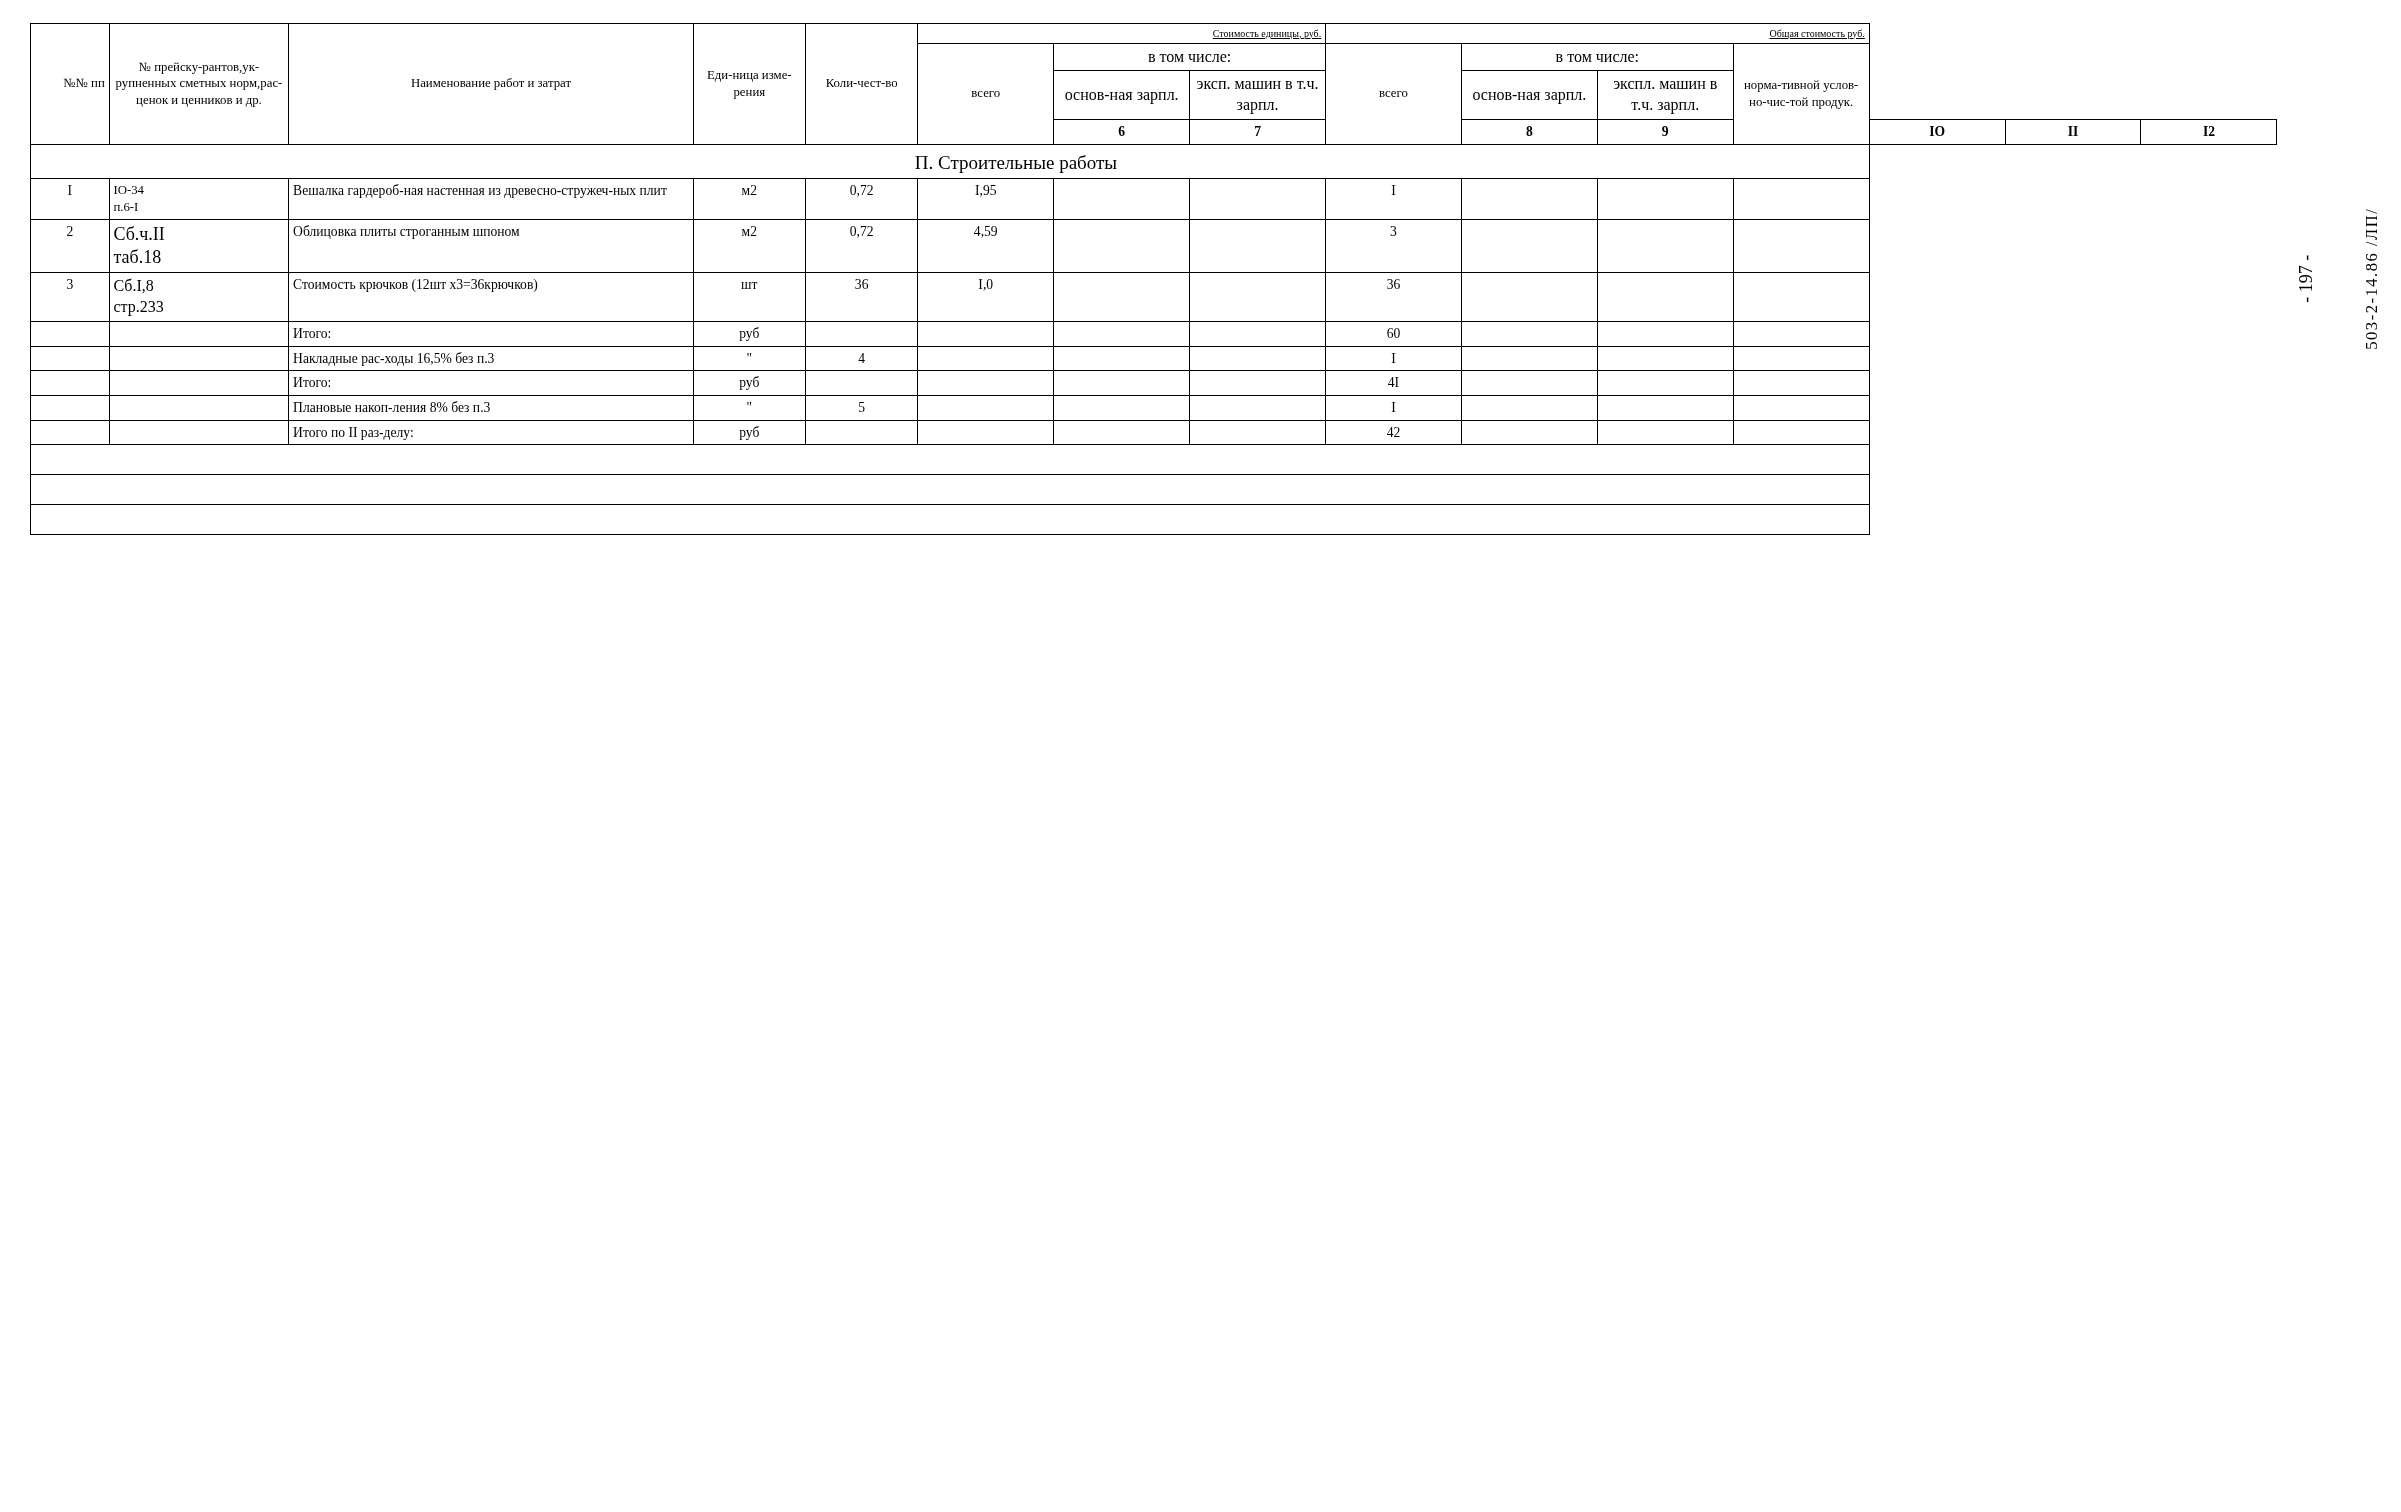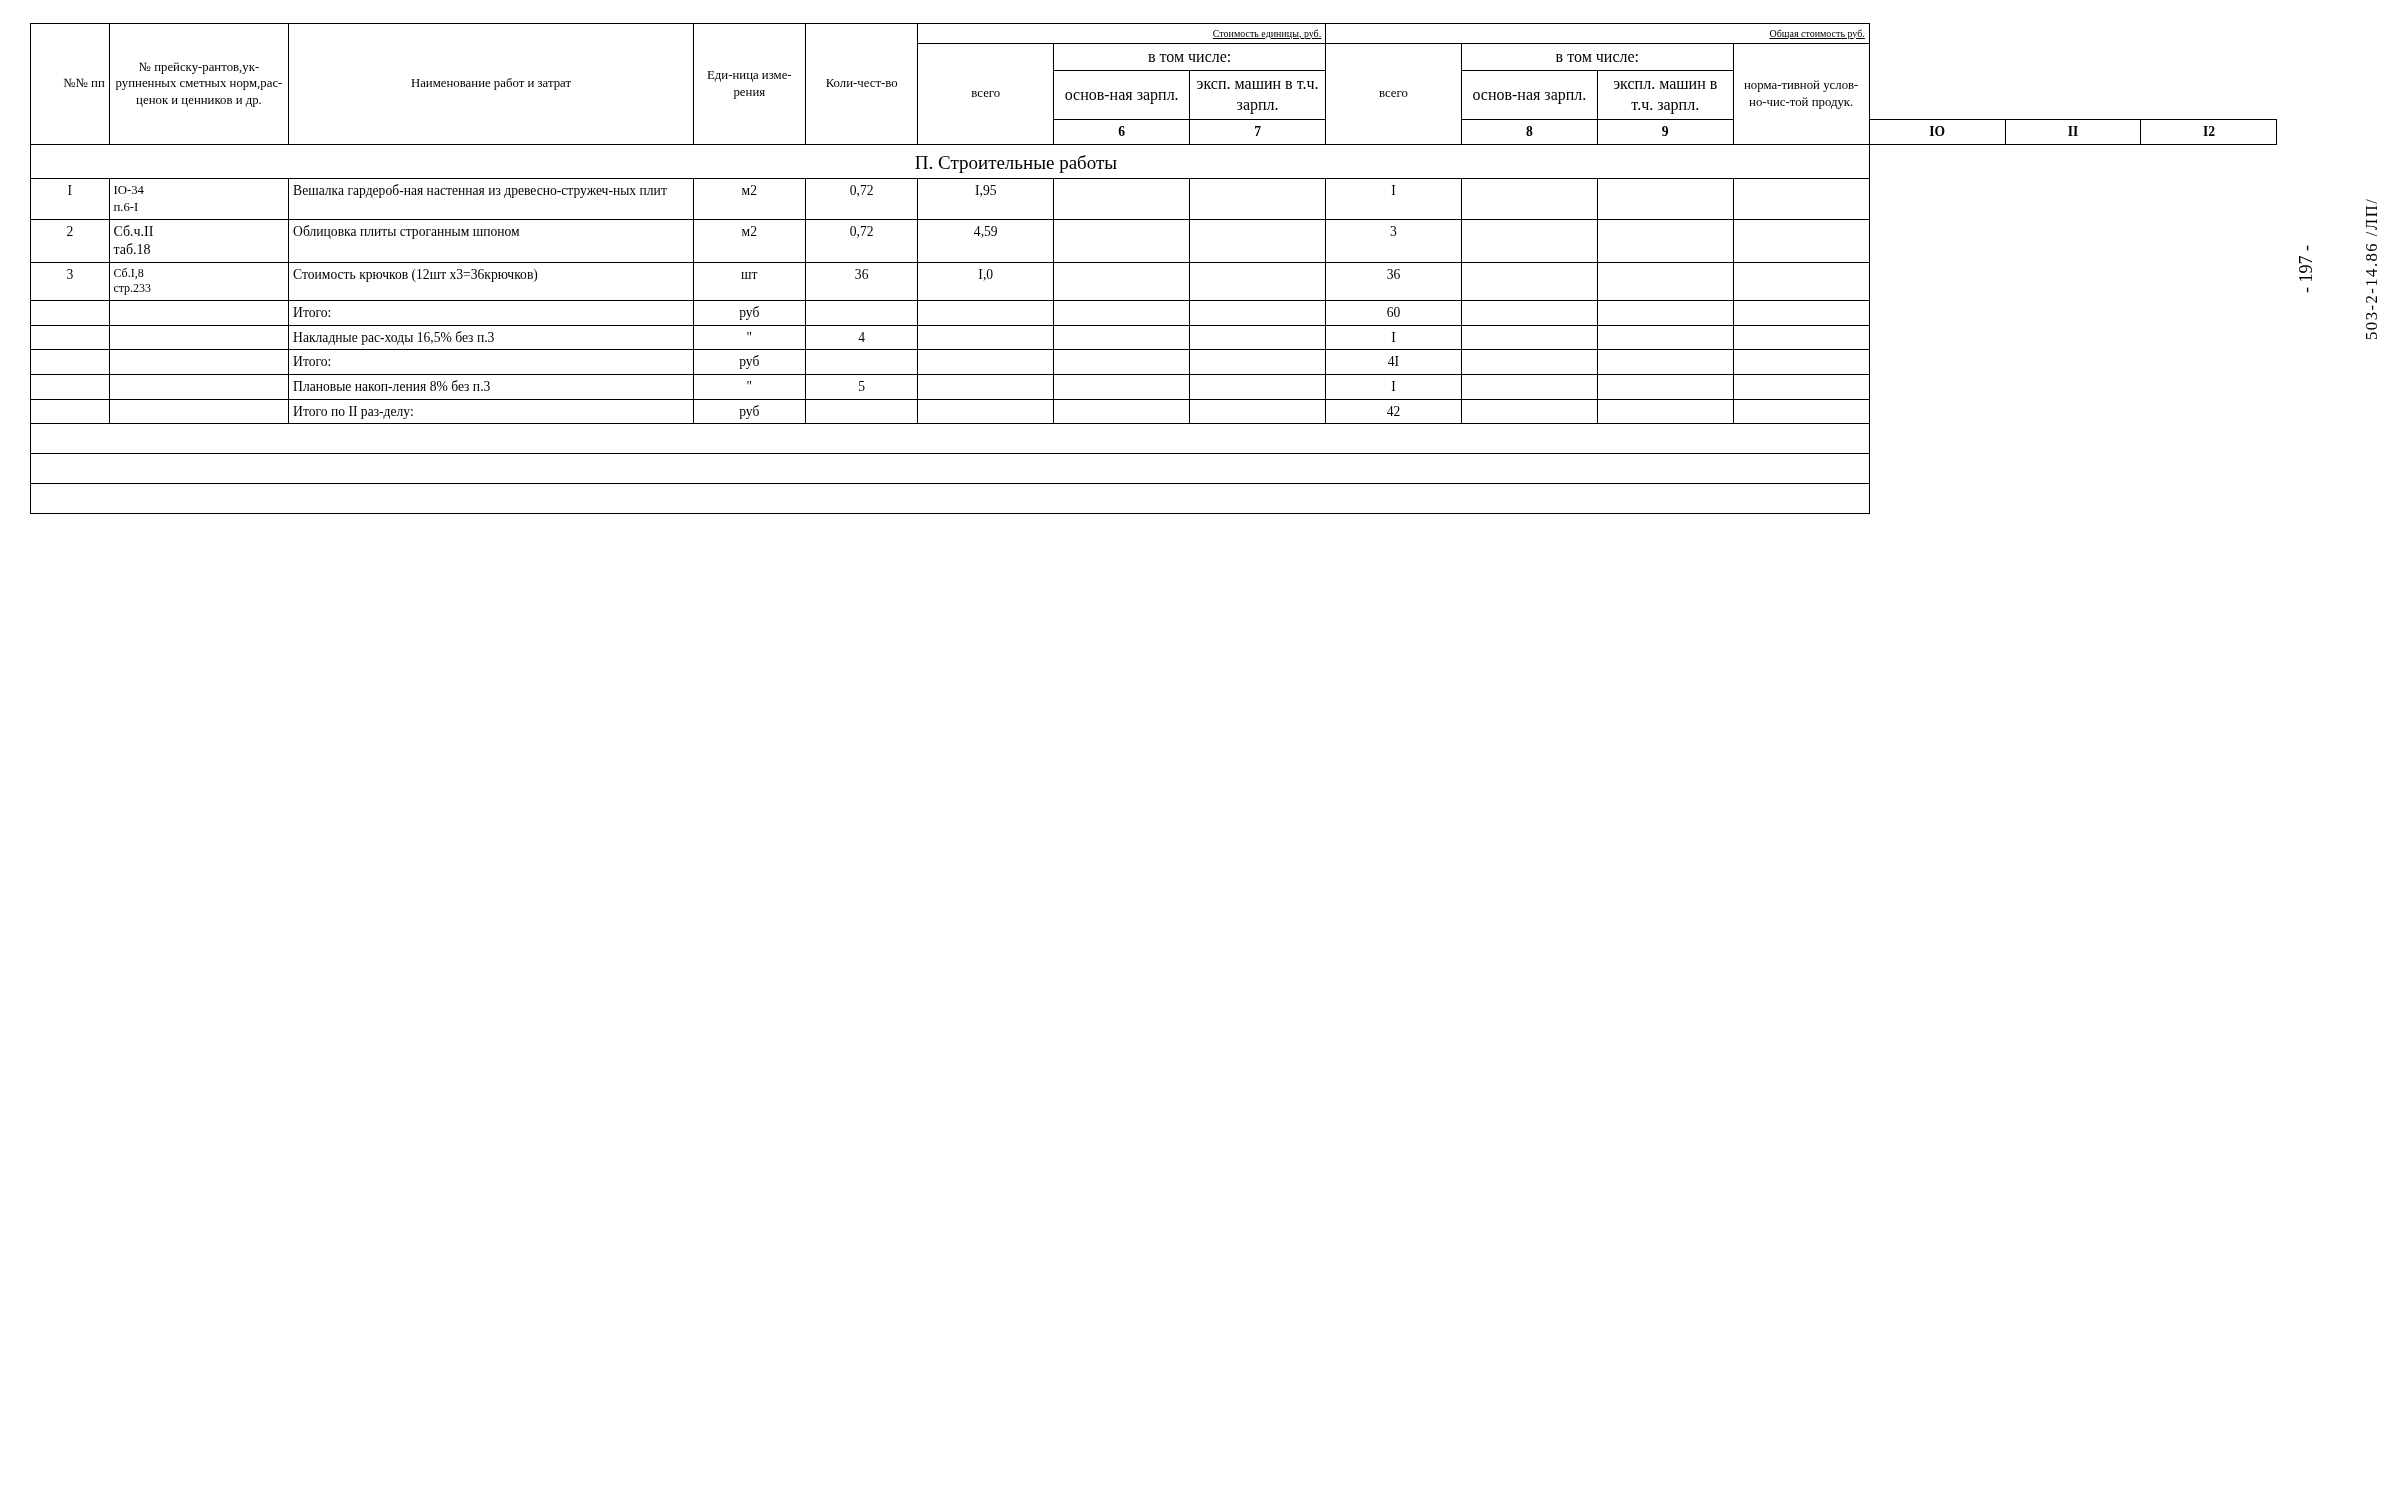--- a/index.html
+++ b/index.html
@@ -137,37 +137,37 @@
           <td></td>
           <td></td>
           <td class="center">I</td>
           <td></td>
           <td></td>
           <td></td>
         </tr>
 
         <tr class="data-row">
           <td class="center">2</td>
-          <td style="font-size:14px; white-space:pre-line;margin-top:44px;">Сб.ч.II
+          <td style="font-size:18px; white-space:pre-line;margin-top:44px;">Сб.ч.II
 таб.18</td>
           <td>Облицовка плиты строганным шпоном</td>
           <td class="center">м2</td>
           <td class="center">0,72</td>
           <td class="center">4,59</td>
           <td></td>
           <td></td>
           <td class="center">3</td>
           <td></td>
           <td></td>
           <td></td>
         </tr>
 
         <tr class="data-row">
           <td class="center">3</td>
-          <td style="font-size:12px; white-space:pre-line;">Сб.I,8
+          <td style="font-size:16px; white-space:pre-line;">Сб.I,8
 стр.233</td>
           <td>Стоимость крючков (12шт х3=36крючков)</td>
           <td class="center">шт</td>
           <td class="center">36</td>
           <td class="center">I,0</td>
           <td></td>
           <td></td>
           <td class="center">36</td>
           <td></td>
           <td></td>

